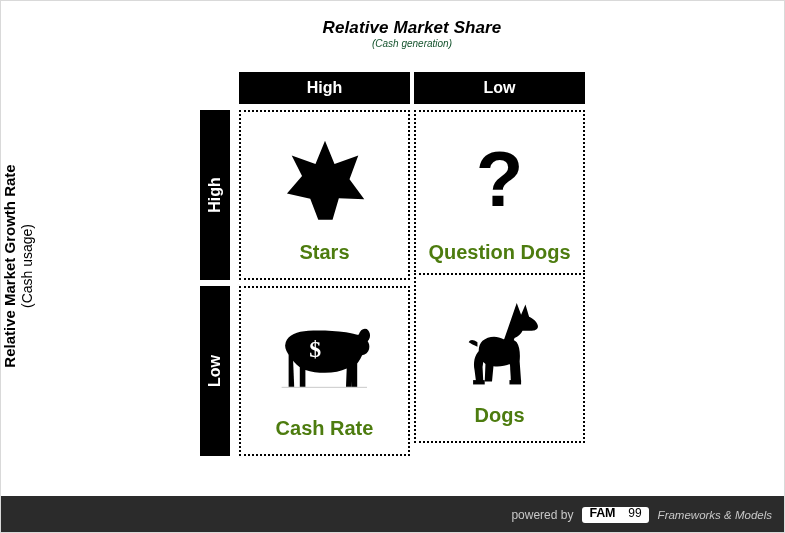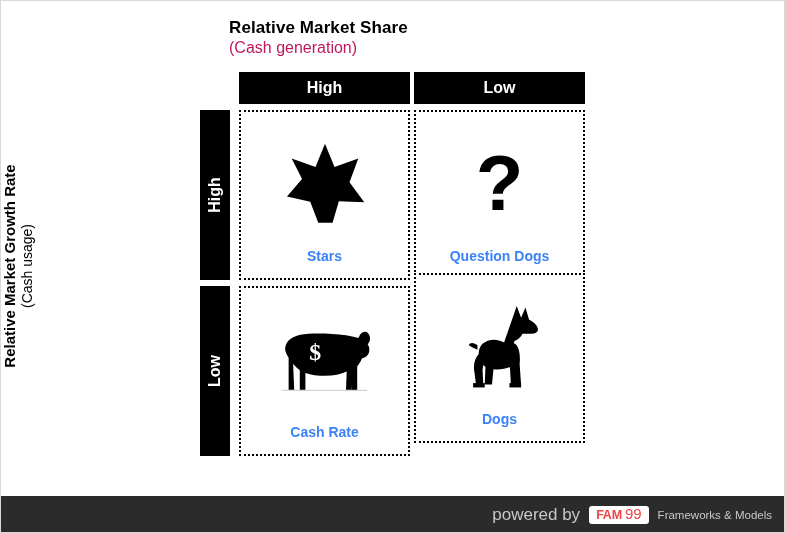--- a/index.html
+++ b/index.html
@@ -16,37 +16,39 @@
     height: 533px;
     background: #ffffff;
     border: 1px solid #d9d9d9;
     box-sizing: border-box;
     overflow: hidden;
   }
 
   
   #top-title {
     position: absolute;
-    left: 228px;
+    left: 238px;
     top: 16px;
     width: 346px;
+    text-align: center;
     line-height: 1.25;
+    font-style: italic;
   }
   #top-title .main {
     display: block;
     font-size: 17px;
     font-weight: bold;
     color: #000000;
     letter-spacing: 0.1px;
   }
   #top-title .sub {
     display: block;
-    font-size: 16px;
+    font-size: 10px;
     font-weight: normal;
-    color: #be185d;
+    color: #14532d;
   }
 
   
   .col-head {
     position: absolute;
     top: 71px;
     height: 32px;
     background: #000000;
     color: #ffffff;
     font-size: 16px;
@@ -128,23 +130,23 @@
   .quad-icon {
     flex: 1 1 auto;
     display: flex;
     align-items: center;
     justify-content: center;
     width: 100%;
     padding-top: 6px;
     box-sizing: border-box;
   }
   .quad-label {
-    font-size: 14px;
-    font-weight: bold;
-    color: #3b82f6;
+    font-size: 20px;
+    font-weight: bold;
+    color: #4d7c0f;
     text-align: center;
     width: 100%;
     padding-bottom: 14px;
     white-space: nowrap;
   }
   .qmark {
     font-size: 78px;
     font-weight: bold;
     line-height: 0.9;
     color: #000000;
@@ -174,45 +176,46 @@
     color: #ffffff;
   }
   #footer-right {
     margin-left: auto;
     display: flex;
     align-items: center;
     gap: 9px;
     white-space: nowrap;
   }
   #powered-by-label {
-    font-size: 17px;
+    font-size: 12px;
     color: #c8c8c8;
   }
   #fam-badge {
     background: #ffffff;
-    color: #ef4444;
+    color: #000000;
     border-radius: 3px;
     padding: 0 7px 3px 7px;
     display: flex;
     align-items: baseline;
-    gap: 3px;
+    gap: 13px;
     line-height: 1;
   }
   #fam-badge .fam {
     font-size: 12.5px;
     font-weight: bold;
     letter-spacing: -0.2px;
   }
   #fam-badge .ninetynine {
-    font-size: 15px;
+    font-size: 12px;
     font-weight: normal;
   }
   #footer-tagline {
     font-size: 11.5px;
     color: #c8c8c8;
+    font-style: italic;
   }
 </style>
 </head>
 <body>
 
 <div id="canvas">
 
   <div id="top-title">
     <span class="main">Relative Market Share</span>
     <span class="sub">(Cash generation)</span>

